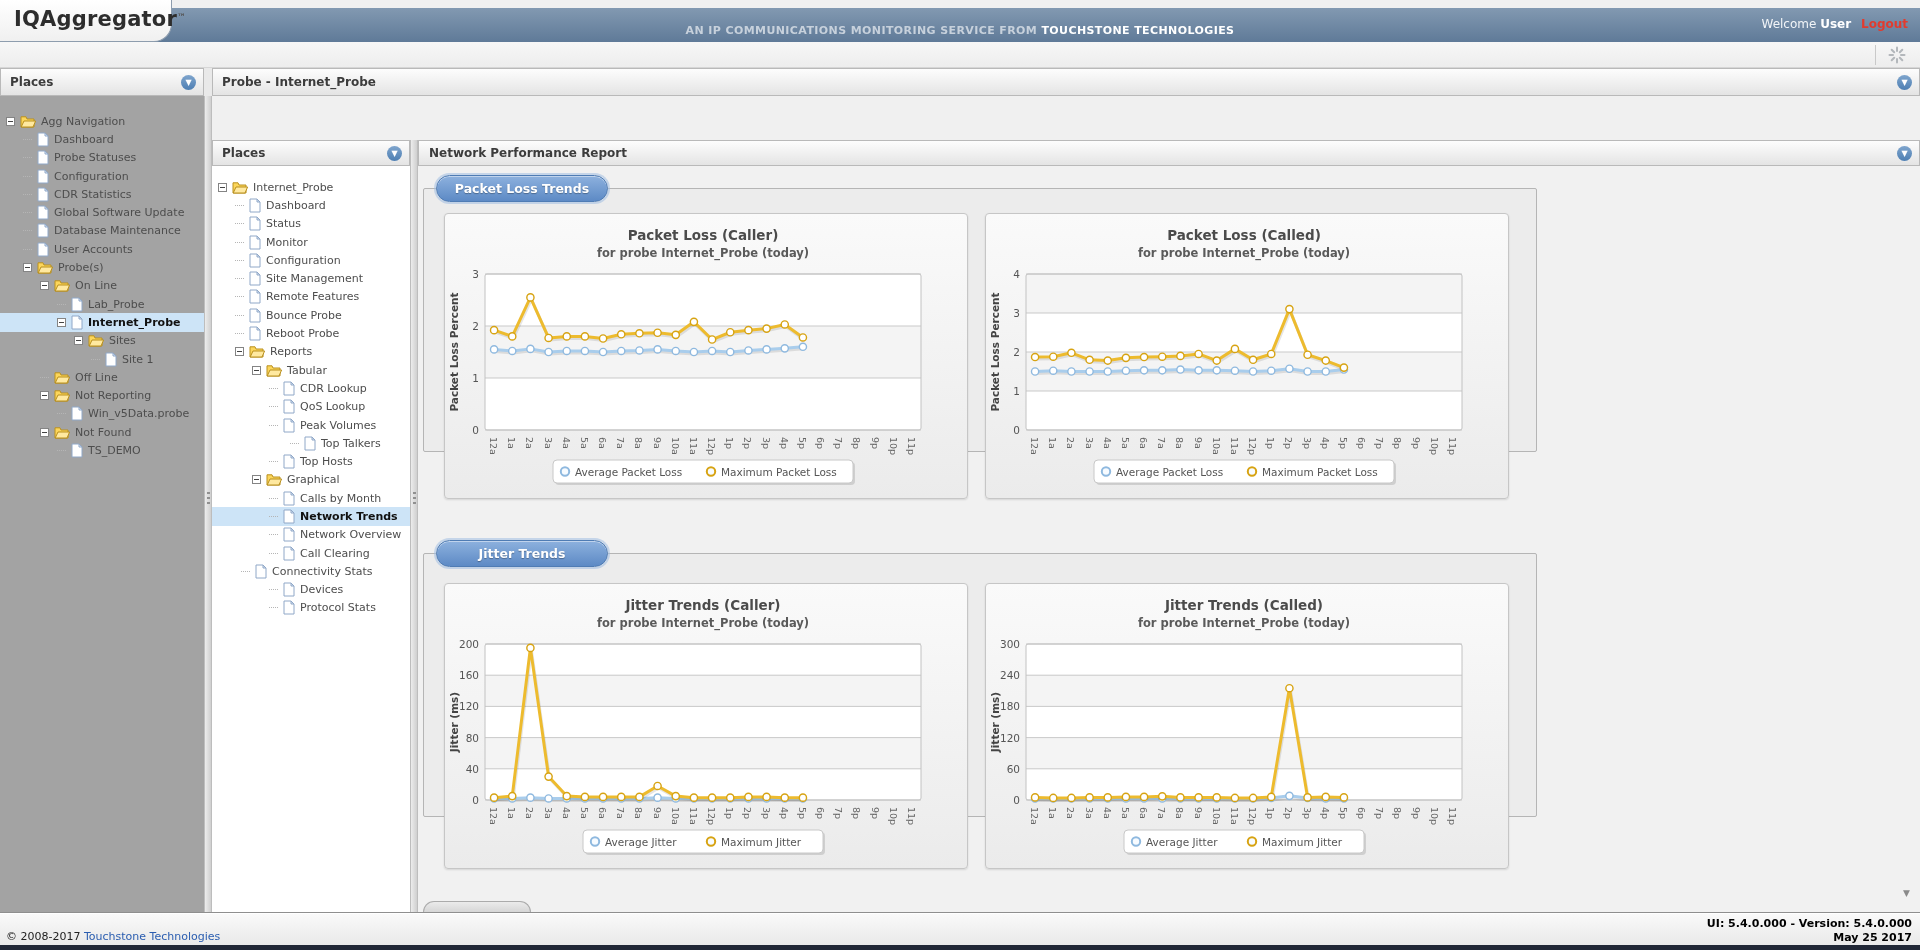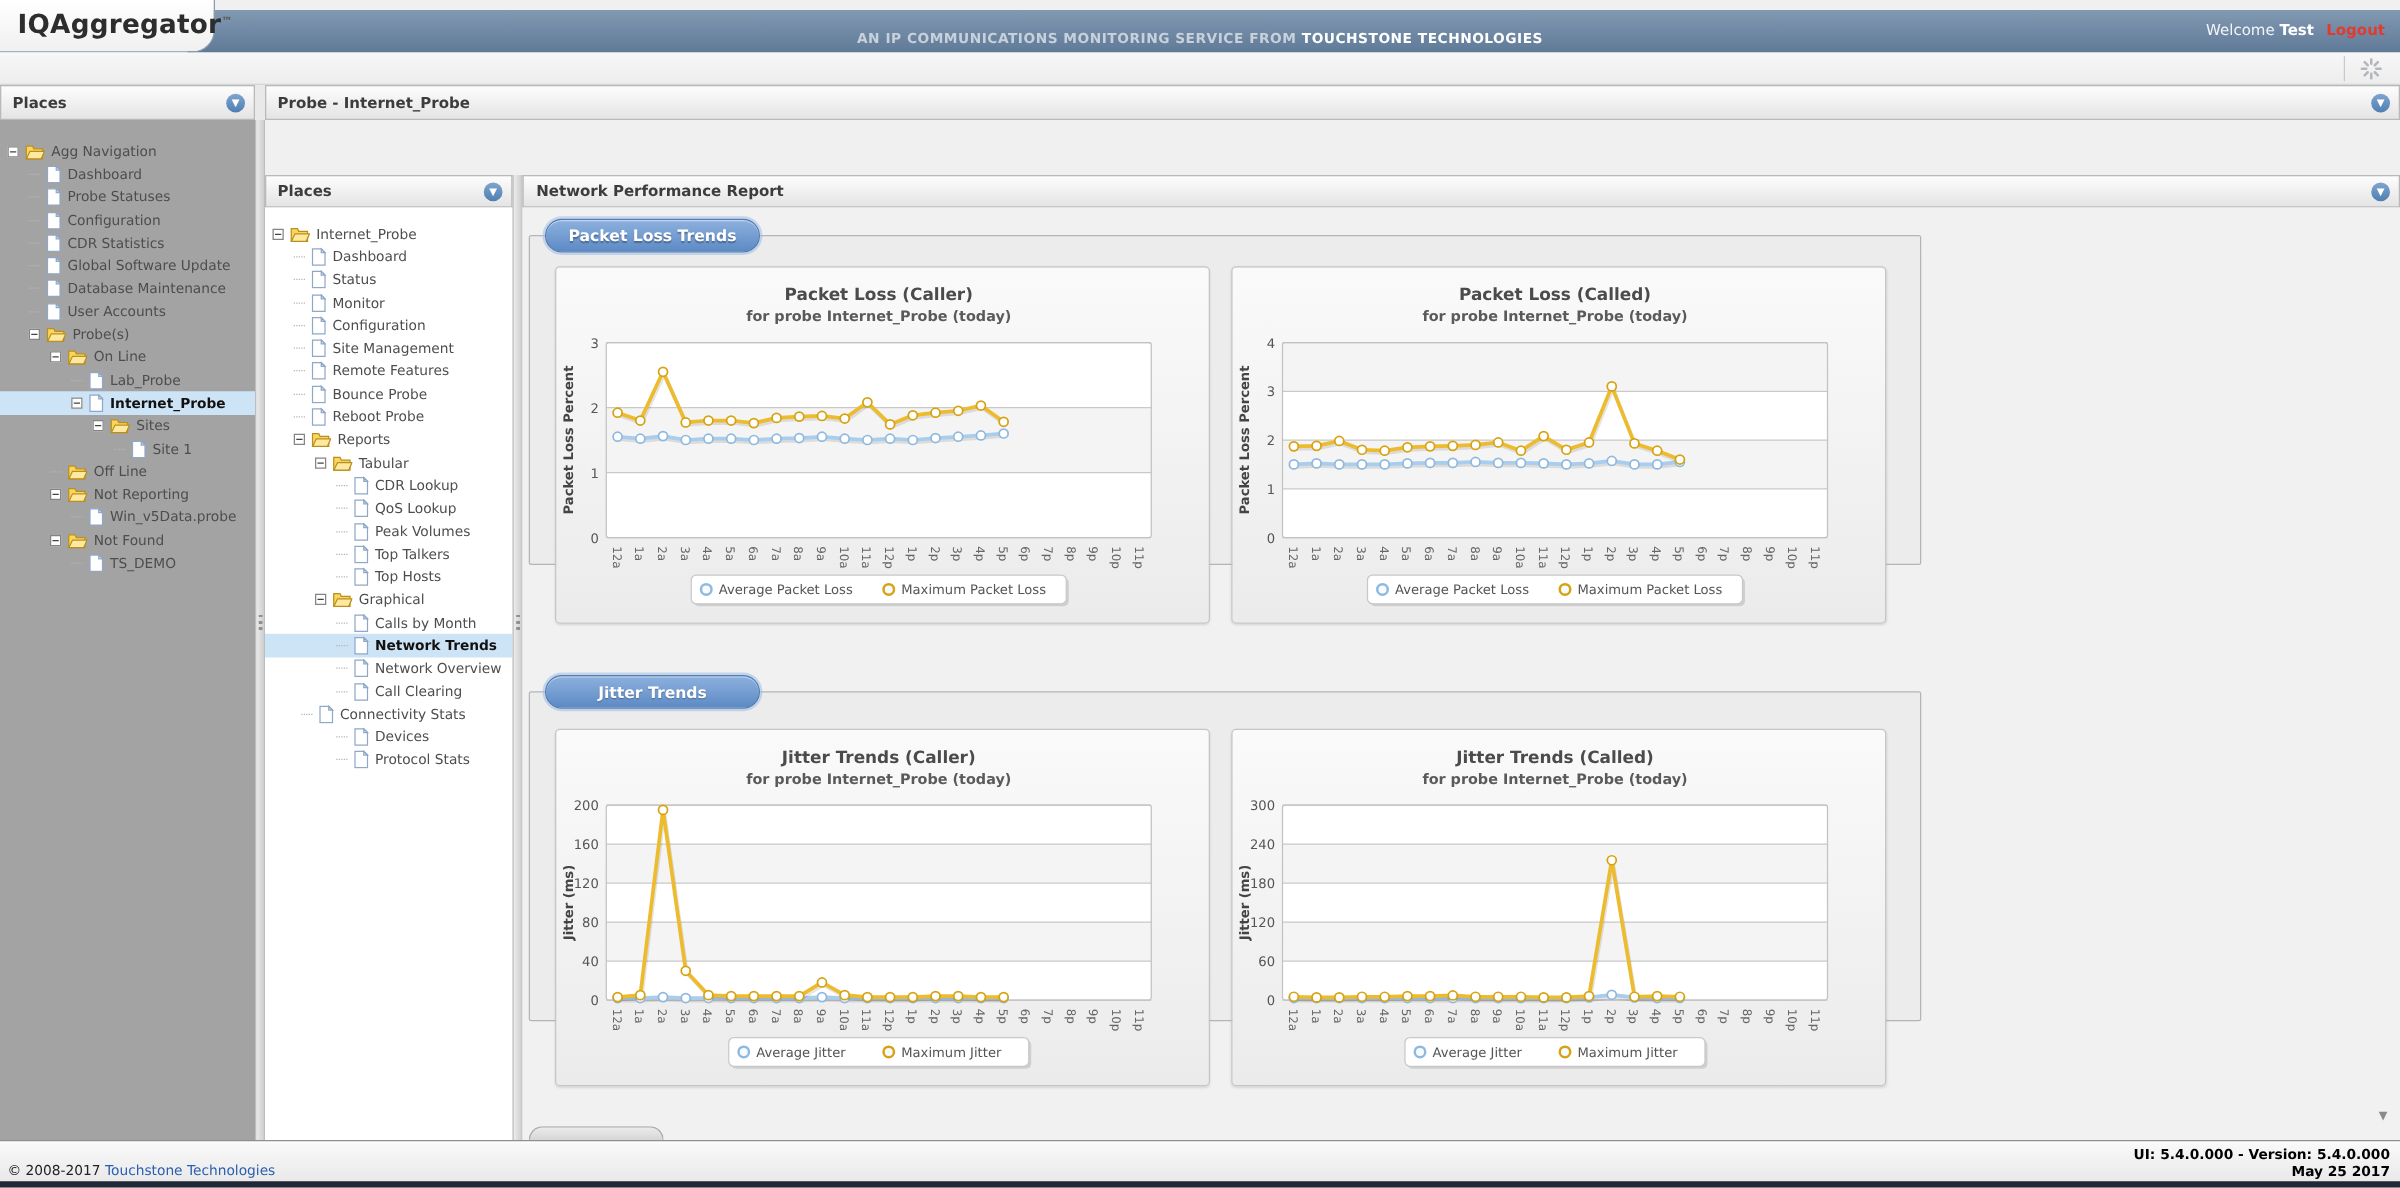--- a/index.html
+++ b/index.html
@@ -112,21 +112,21 @@
   <div class="blue-bar"></div>
   <div class="logo-tab">
     <span class="logo-text">IQAggregator</span><span class="logo-tm">™</span>
   </div>
   <div class="banner">
     <span>An IP Communications Monitoring Service from</span>
     <b>Touchstone Technologies</b>
   </div>
   <div class="welcome">
     <span>Welcome</span>
-    <span class="usr">Test</span>
+    <span class="usr">User</span>
     <span class="logout">Logout</span>
   </div>
 </div>
 
 <div class="sub-strip">
   <div class="sub-divider"></div>
   <div class="spinner">
     <svg width="18" height="18" viewBox="0 0 18 18">
       <g stroke="#b3b7bb" stroke-width="2" stroke-linecap="round">
         <line x1="9" y1="1.5" x2="9" y2="5"></line>
@@ -487,21 +487,21 @@
       <div class="tree-row" style="padding-left: 57px;">
         <span class="tjoint"></span>
         <span class="ticon">
           <svg width="12" height="15" viewBox="0 0 12 15">
             <path d="M1 1 L8 1 L11 4 L11 14 L1 14 Z" fill="#ffffff" stroke="#90A8C8"></path>
             <path d="M8 1 L8 4 L11 4 Z" fill="#D9E4F2" stroke="#90A8C8"></path>
           </svg>
         </span>
         <span>Peak Volumes</span>
       </div>
-      <div class="tree-row" style="padding-left: 57px;">
+      <div class="tree-row" style="padding-left: 78px;">
         <span class="tjoint"></span>
         <span class="ticon">
           <svg width="12" height="15" viewBox="0 0 12 15">
             <path d="M1 1 L8 1 L11 4 L11 14 L1 14 Z" fill="#ffffff" stroke="#90A8C8"></path>
             <path d="M8 1 L8 4 L11 4 Z" fill="#D9E4F2" stroke="#90A8C8"></path>
           </svg>
         </span>
         <span>Top Talkers</span>
       </div>
       <div class="tree-row" style="padding-left: 57px;">

